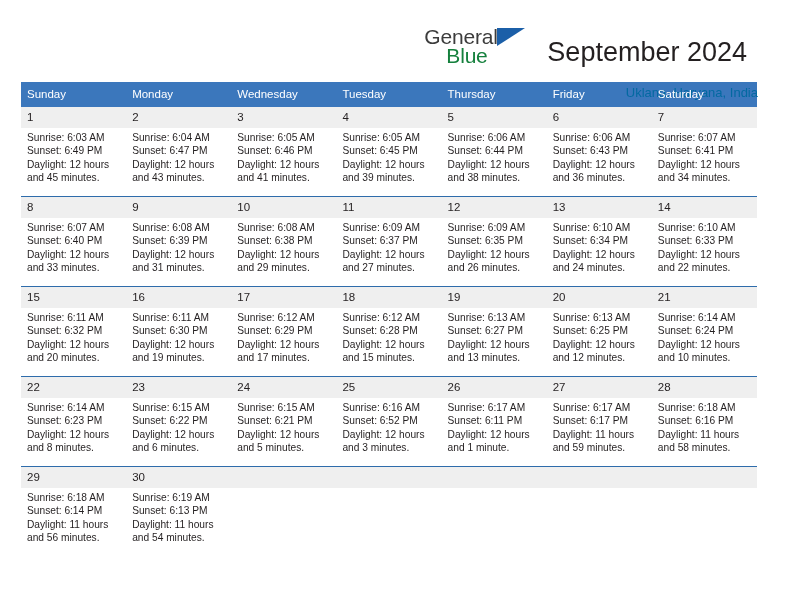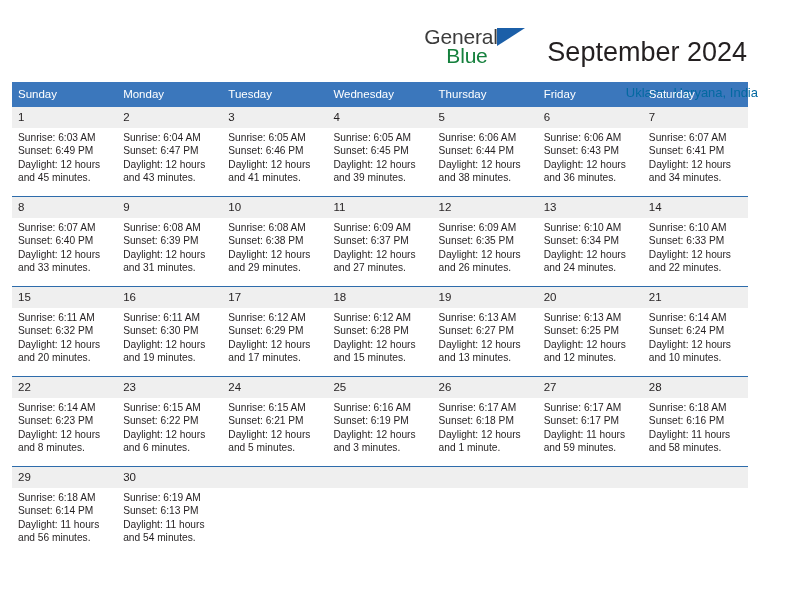--- a/index.html
+++ b/index.html
@@ -77,21 +77,21 @@
   .cal-subtitle {
     font-size: 13px;
     color: #0369a1;
     line-height: 18px;
     margin: 16px 0 0 0;
     font-weight: normal;
   }
 
   
   .calendar {
-    margin: 12px 28px 0 12px;
+    margin: 12px 28px 0 21px;
     width: 736px;
   }
   .weekday-row {
     display: flex;
     background: #3b77bc;
   }
   .weekday {
     flex: 1 1 0;
     color: #ffffff;
     font-size: 11.5px;
@@ -153,22 +153,22 @@
       <h2 class="cal-subtitle">Uklana, Haryana, India</h2>
     </div>
 
   </div>
 
   <div class="calendar">
 
     <div class="weekday-row">
       <div class="weekday">Sunday</div>
       <div class="weekday">Monday</div>
+      <div class="weekday">Wednesday</div>
       <div class="weekday">Tuesday</div>
-      <div class="weekday">Wednesday</div>
       <div class="weekday">Thursday</div>
       <div class="weekday">Friday</div>
       <div class="weekday">Saturday</div>
     </div>
 
     <div class="week-row first">
       <div class="day-cell">
         <div class="day-number">1</div>
         <div class="day-body">
           <div>Sunrise: 6:03 AM</div>
@@ -390,30 +390,30 @@
           <div>Sunrise: 6:15 AM</div>
           <div>Sunset: 6:21 PM</div>
           <div>Daylight: 12 hours</div>
           <div>and 5 minutes.</div>
         </div>
       </div>
       <div class="day-cell">
         <div class="day-number">25</div>
         <div class="day-body">
           <div>Sunrise: 6:16 AM</div>
-          <div>Sunset: 6:19 PM</div>
+          <div>Sunset: 6:52 PM</div>
           <div>Daylight: 12 hours</div>
           <div>and 3 minutes.</div>
         </div>
       </div>
       <div class="day-cell">
         <div class="day-number">26</div>
         <div class="day-body">
           <div>Sunrise: 6:17 AM</div>
-          <div>Sunset: 6:18 PM</div>
+          <div>Sunset: 6:11 PM</div>
           <div>Daylight: 12 hours</div>
           <div>and 1 minute.</div>
         </div>
       </div>
       <div class="day-cell">
         <div class="day-number">27</div>
         <div class="day-body">
           <div>Sunrise: 6:17 AM</div>
           <div>Sunset: 6:17 PM</div>
           <div>Daylight: 11 hours</div>

